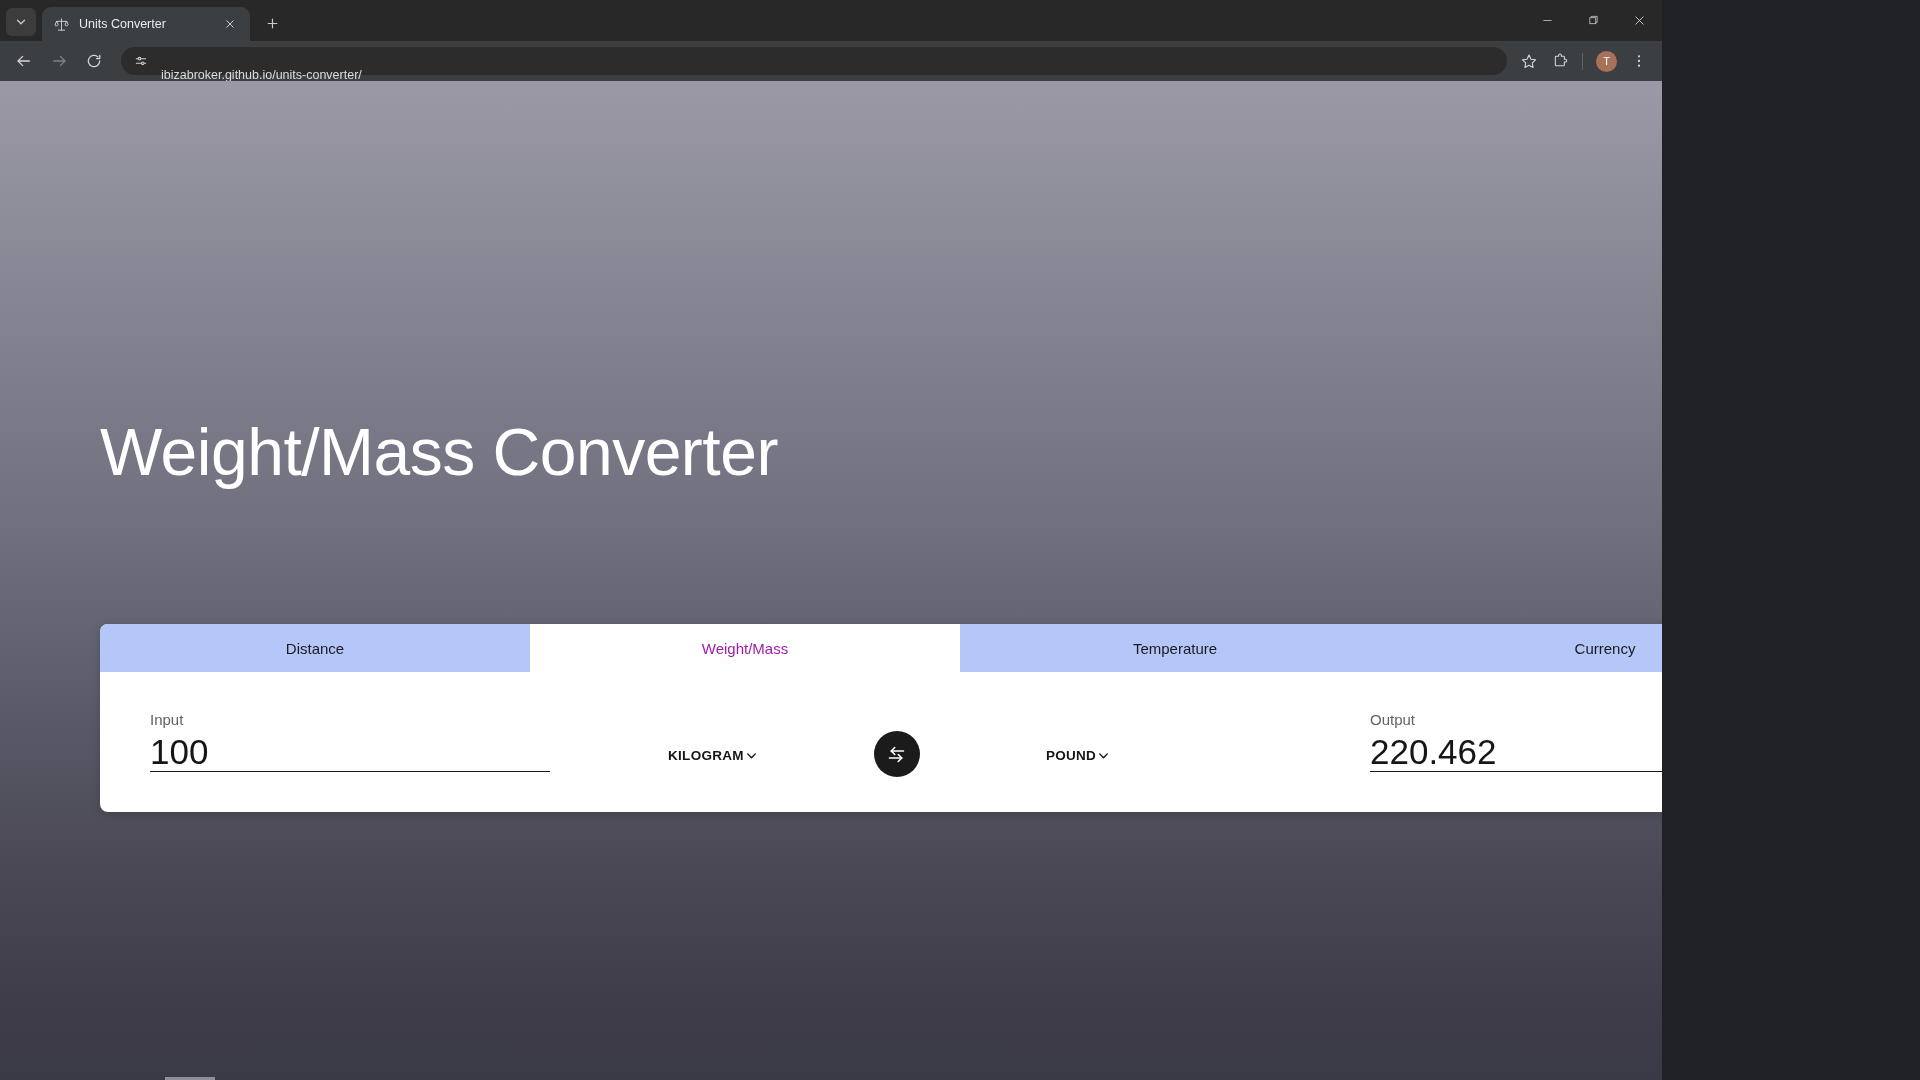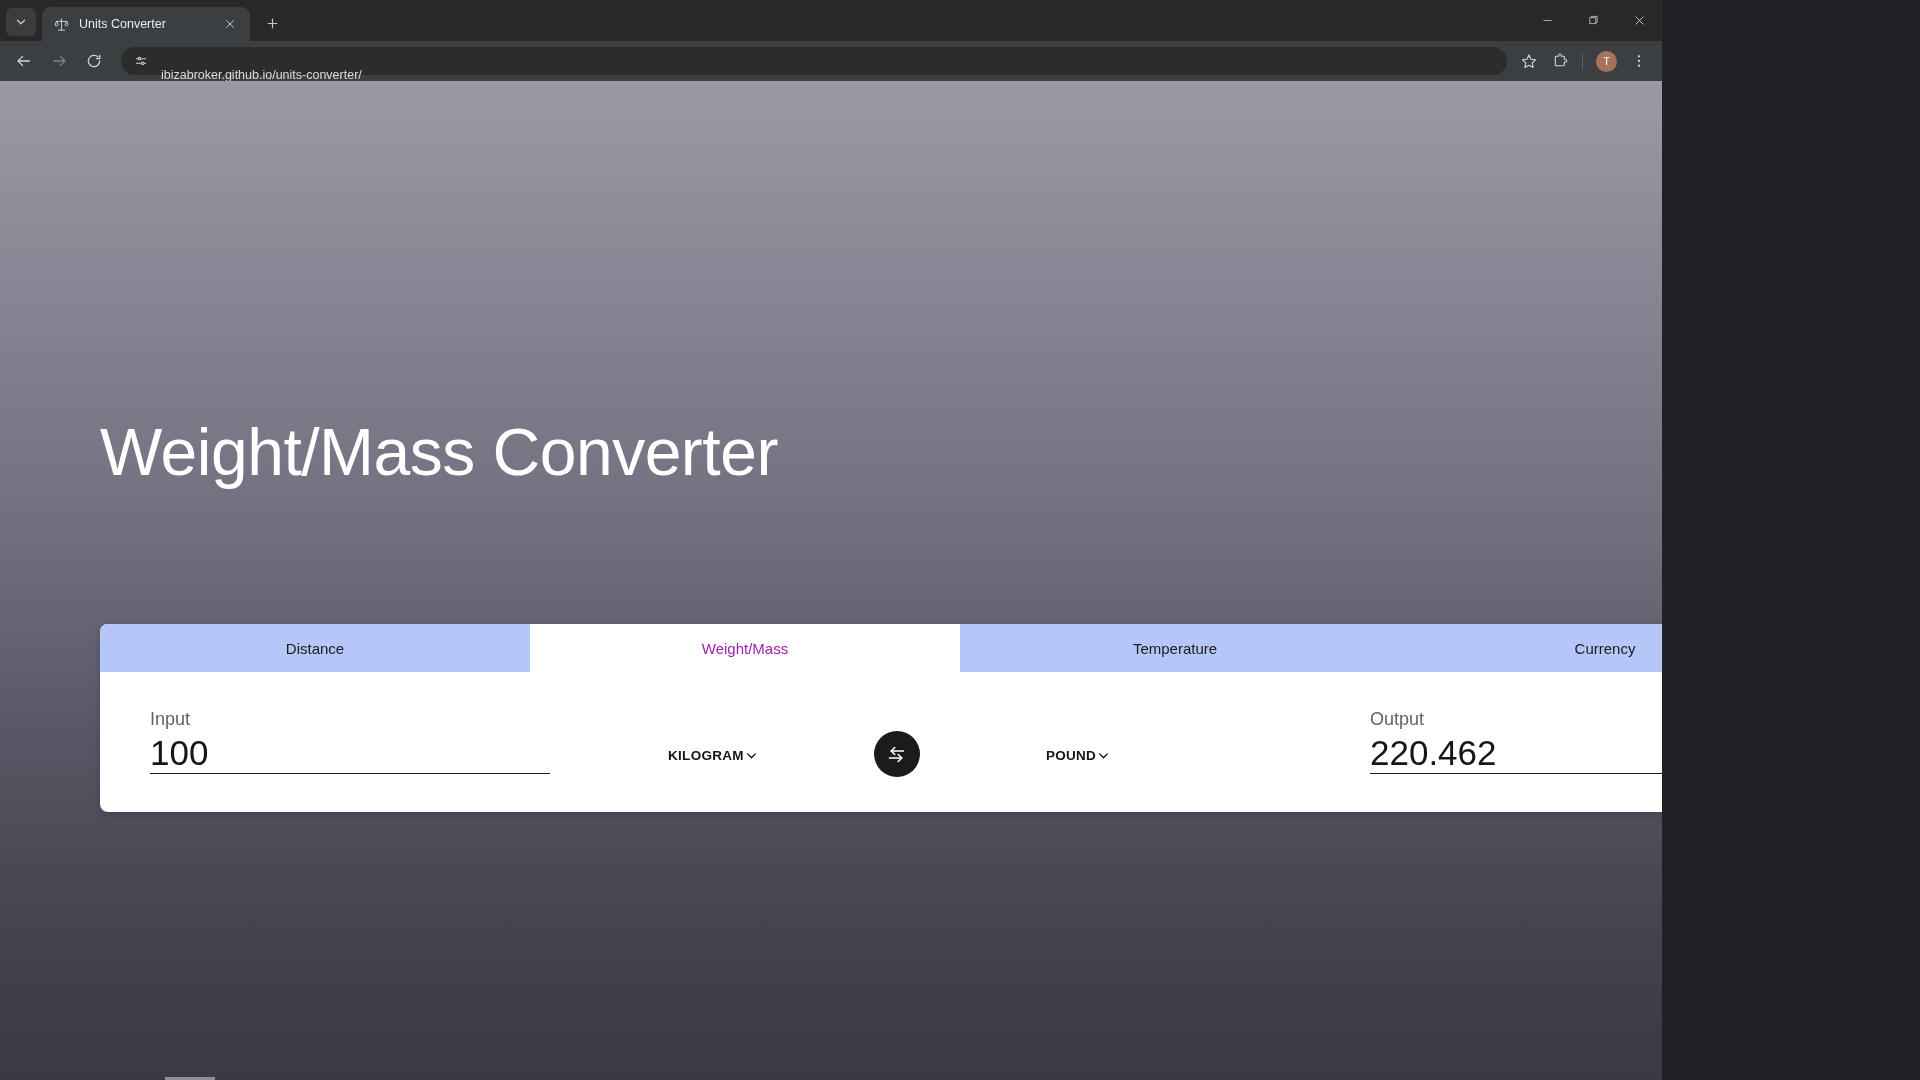--- a/index.html
+++ b/index.html
@@ -198,21 +198,21 @@
     position: relative;
   }
 
   .field {
     width: 400px;
     display: flex;
     flex-direction: column;
     justify-content: flex-end;
   }
   .field-label {
-    font-size: 18px;
+    font-size: 15px;
     color: #5f6368;
     margin-bottom: 6px;
     line-height: 1;
   }
   .field-value {
     font-size: 35px;
     font-weight: 400;
     color: #15151a;
     line-height: 1.1;
     padding-bottom: 0;

